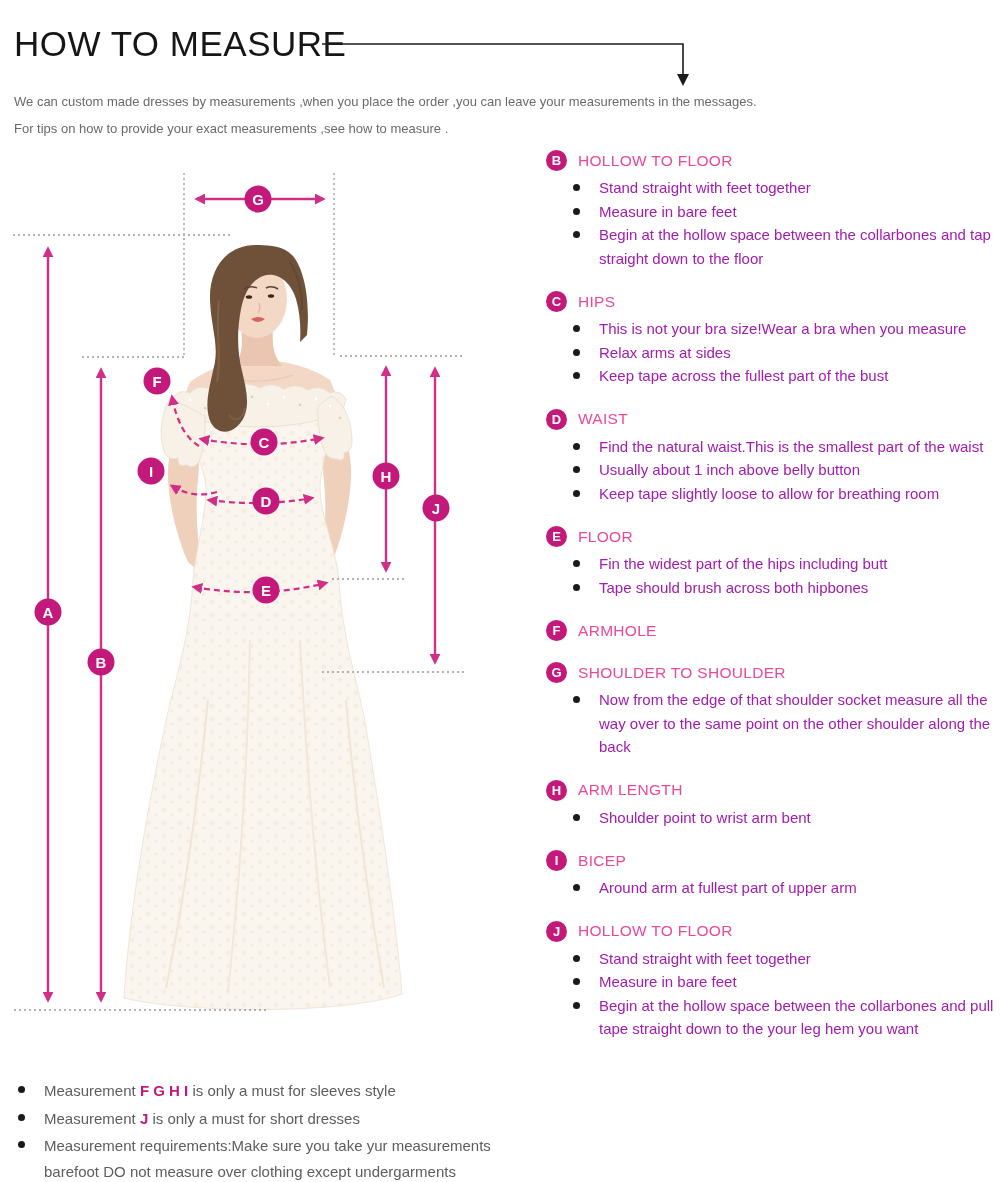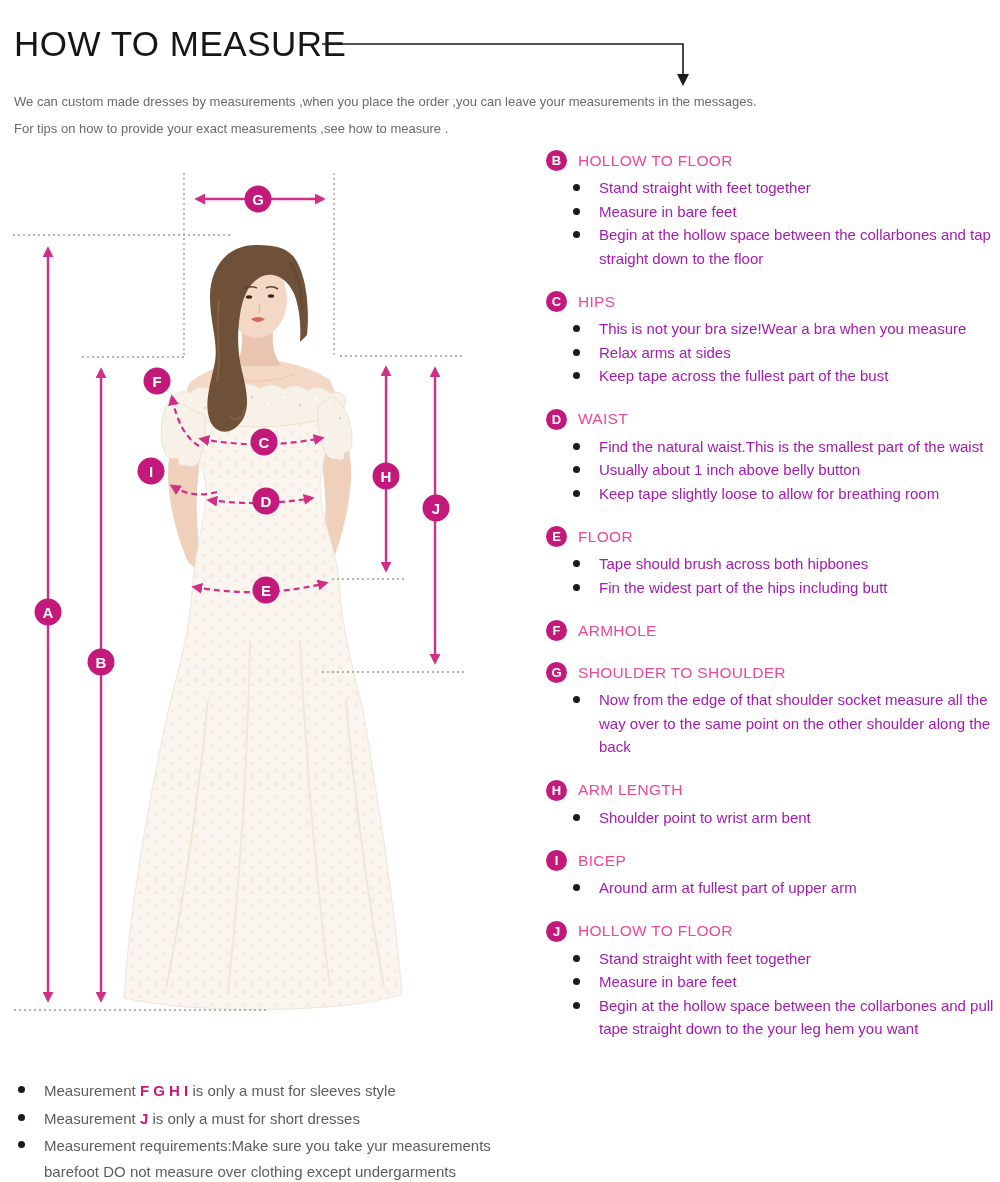--- a/index.html
+++ b/index.html
@@ -274,25 +274,25 @@
         <span class="bullet-text">Keep tape slightly loose to allow for breathing room</span>
       </div>
     </div>
     <div class="section">
       <div class="sec-head">
         <span class="badge">E</span>
         <span class="sec-title">FLOOR</span>
       </div>
       <div class="bullet-row">
         <span class="dot"></span>
+        <span class="bullet-text">Fin the widest part of the hips including butt</span>
+      </div>
+      <div class="bullet-row">
+        <span class="dot"></span>
         <span class="bullet-text">Tape should brush across both hipbones</span>
-      </div>
-      <div class="bullet-row">
-        <span class="dot"></span>
-        <span class="bullet-text">Fin the widest part of the hips including butt</span>
       </div>
     </div>
     <div class="section">
       <div class="sec-head">
         <span class="badge">F</span>
         <span class="sec-title">ARMHOLE</span>
       </div>
     </div>
     <div class="section">
       <div class="sec-head">

